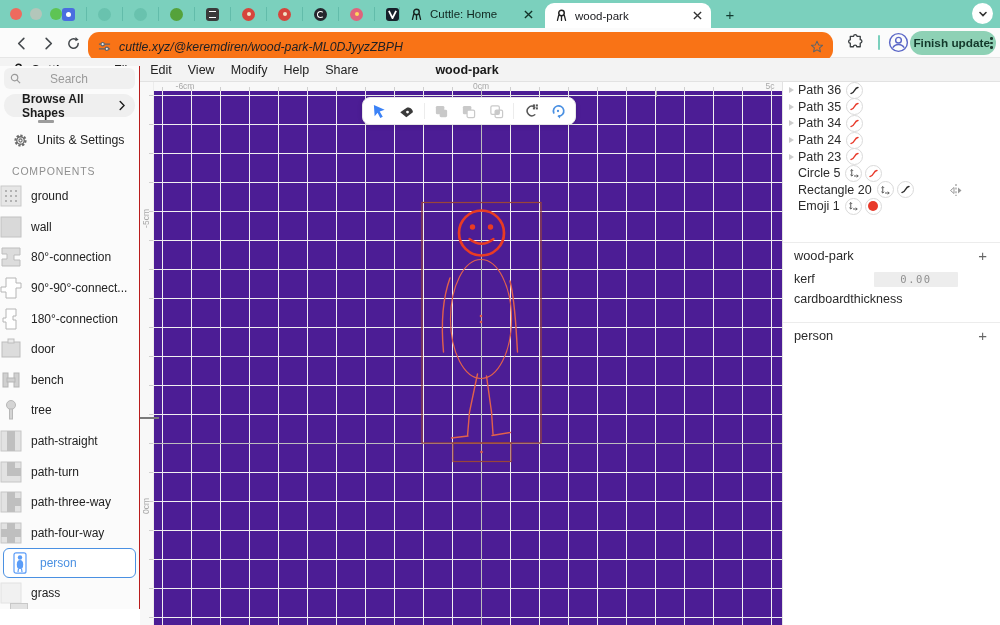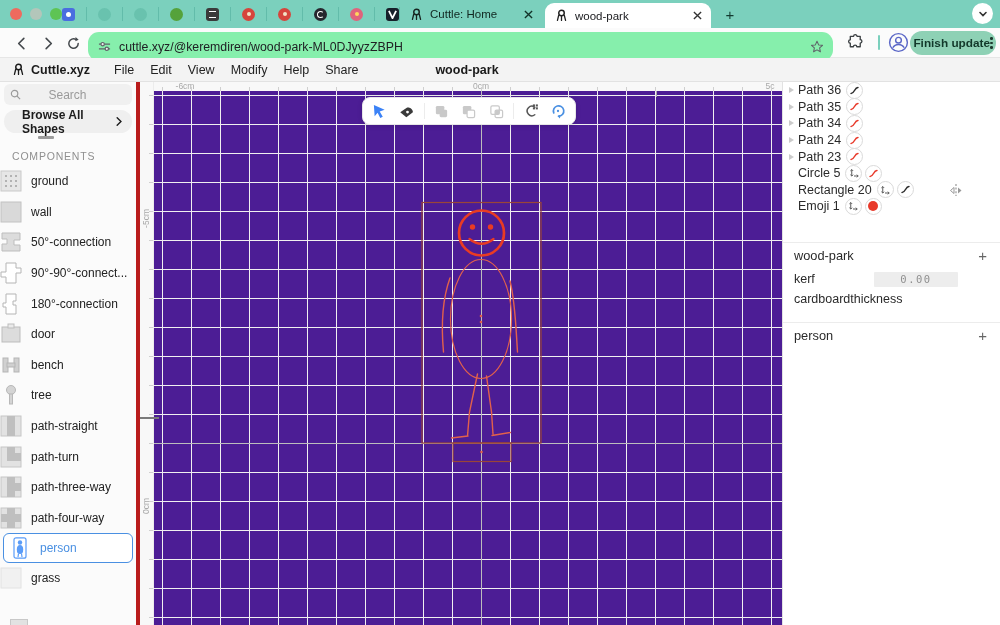--- a/index.html
+++ b/index.html
@@ -31,41 +31,41 @@
   .tabdiv { position:absolute; left:399px; top:7px; width:1px; height:14px; background:#62bcaa; }
   .favicon { margin:0 7px 0 10px; flex:0 0 auto; }
   .tab-title { flex:1; white-space:nowrap; overflow:hidden; }
   .tab-x { margin:0 9px; flex:0 0 auto; display:flex; }
   .newtab { position:absolute; left:720px; top:4px; width:20px; height:20px; display:flex; align-items:center; justify-content:center; font-size:15px; color:#123a30; }
   .chev-circle { position:absolute; left:972px; top:3px; width:21px; height:21px; background:#fff; border-radius:50%; display:flex; align-items:center; justify-content:center; }
 
   
   .urlrow { position:absolute; left:0; top:28px; width:1000px; height:30px; background:#fbfbfb; border-bottom:1px solid #e6e6e6; }
   .navbtn { position:absolute; top:6px; width:18px; height:18px; display:flex; align-items:center; justify-content:center; }
-  .omni { position:absolute; left:88px; top:4px; width:745px; height:29px; background:#86efac; border-radius:11px; display:flex; align-items:center; }
+  .omni { position:absolute; left:88px; top:4px; width:745px; height:29px; background:#f97316; border-radius:11px; display:flex; align-items:center;font-style:italic; }
   .omni .siteinfo { margin:0 8px 0 10px; display:flex; }
   .omni .url { font-size:12.3px; color:#202124; flex:1; }
   .omni .star { margin-right:9px; display:flex; }
   .ext { position:absolute; left:847px; top:6px; display:flex; }
   .vsep-teal { position:absolute; left:878px; top:7px; width:2px; height:15px; background:#7bd0bd; border-radius:1px; }
   .profile { position:absolute; left:888px; top:4px; display:flex; }
   .finish-pill { position:absolute; left:910px; top:3px; width:86px; height:24px; background:#8ed1b5; border-radius:13px; display:flex; align-items:center; justify-content:center; }
   .finish-pill .lbl { font-size:11.8px; font-weight:700; color:#12382a; }
   .kebab { display:flex; flex-direction:column; gap:2px; }
   .kebab i { width:2.5px; height:2.5px; border-radius:50%; background:#1e3b30; }
 
   
   .menubar { position:absolute; left:0; top:58px; width:1000px; height:24px; background:#f3f3f3; border-bottom:1px solid #e2e2e2; display:flex; align-items:center; }
   .brand { display:flex; align-items:center; gap:6px; margin-left:12px; font-weight:700; font-size:12.5px; color:#1a1a1a; }
   .menus { display:flex; margin-left:16px; }
   .menus span { font-size:12.5px; color:#222; padding:0 8px; }
   .doc-title { position:absolute; left:467px; transform:translateX(-50%); font-size:12.5px; font-weight:700; color:#1a1a1a; }
 
   
-  .sidebar { position:absolute; left:0; top:82px; width:140px; height:543px; background:#fbfbfb; border-right:4px solid #b91c1c; overflow:hidden; }
+  .sidebar { position:absolute; left:0; top:66px; width:140px; height:543px; background:#fbfbfb; border-right:1px solid #b91c1c; overflow:hidden; }
   .search { margin:2px 4px 0; height:21px; background:#f0f0f0; border-radius:6px; display:flex; align-items:center; }
   .search .mag { margin-left:6px; display:flex; }
   .search .ph { flex:1; text-align:center; font-size:12px; color:#9a9a9a; margin-right:18px; }
   .browse { margin:5px 4px 0; height:23px; background:#efefef; border-radius:12px; display:flex; align-items:center; justify-content:space-between; padding:0 10px 0 18px; }
   .browse .bl { font-size:12px; font-weight:700; color:#1c1c1c; }
   .remnant { width:16px; height:3px; background:#9c9c9c; margin:3px 0 0 38px; border-radius:1px; }
   .units { display:flex; align-items:center; gap:9px; padding-left:13px; height:28px; margin-top:3px; }
   .units .ul { font-size:12.3px; color:#222; }
   .comp-header { margin:11px 0 0 12px; font-size:10.5px; letter-spacing:0.8px; color:#8f8f8f; height:14px; }
   .comp-list { margin-top:2px; }
@@ -285,20 +285,28 @@
       </span>
       <span class="ph">Search</span>
     </div>
     <div class="browse">
       <span class="bl">Browse All Shapes</span>
       <svg width="7" height="11" viewBox="0 0 8 12">
           <path d="M1.5 1 L6.5 6 L1.5 11" stroke="#1c1c1c" stroke-width="1.8" fill="none" stroke-linecap="round"></path>
         </svg>
     </div>
     <div class="remnant"></div>
+    <div class="units">
+      <svg width="15" height="15" viewBox="0 0 16 16">
+        <circle cx="8" cy="8" r="5.4" fill="none" stroke="#6a6a6a" stroke-width="2.2" stroke-dasharray="2.4 1.7"></circle>
+        <circle cx="8" cy="8" r="4" fill="none" stroke="#6a6a6a" stroke-width="1.4"></circle>
+        <circle cx="8" cy="8" r="1.7" fill="none" stroke="#6a6a6a" stroke-width="1.2"></circle>
+      </svg>
+      <span class="ul">Units &amp; Settings</span>
+    </div>
     <div class="comp-header">COMPONENTS</div>
     <div class="comp-list">
 
       <div class="citem">
         <span class="thumb">
           <svg width="22" height="22" viewBox="0 0 22 22">
               <rect x="1" y="1" width="20" height="20" fill="#e6e6e6" stroke="#c9c9c9"></rect>
               <g fill="#b2b2b2">
                 <rect x="5" y="5" width="2" height="2"></rect>
                 <rect x="10" y="5" width="2" height="2"></rect>
@@ -323,21 +331,21 @@
         </span>
         <span class="cl">wall</span>
       </div>
 
       <div class="citem">
         <span class="thumb">
           <svg width="22" height="22" viewBox="0 0 22 22">
               <path d="M2 2 H20 V9 H14 V14 H20 V20 H2 V13 H7 V8 H2 Z" fill="#dcdcdc" stroke="#bdbdbd"></path>
             </svg>
         </span>
-        <span class="cl">50°-connection</span>
+        <span class="cl">80°-connection</span>
       </div>
 
       <div class="citem">
         <span class="thumb">
           <svg width="22" height="22" viewBox="0 0 22 22">
               <path d="M6 1 H16 V6 H21 V11 H16 V21 H6 V15 H1 V10 H6 Z" fill="#fff" stroke="#b5b5b5"></path>
             </svg>
         </span>
         <span class="cl">90°-90°-connect...</span>
       </div>

